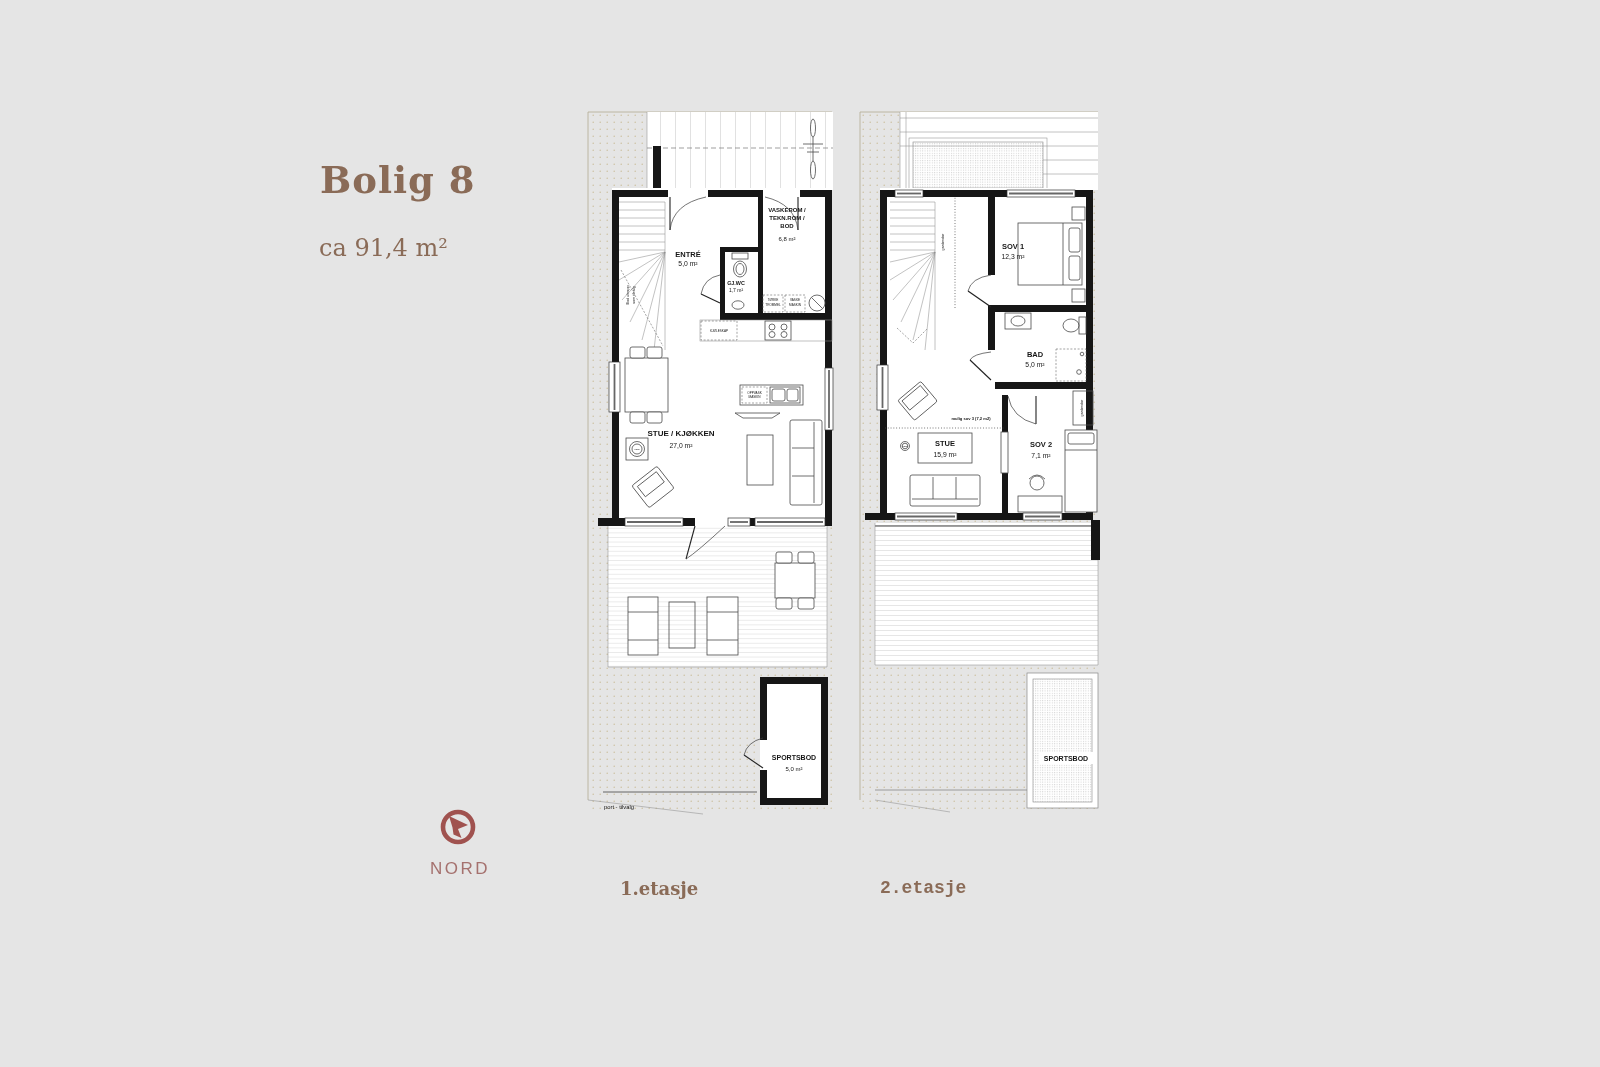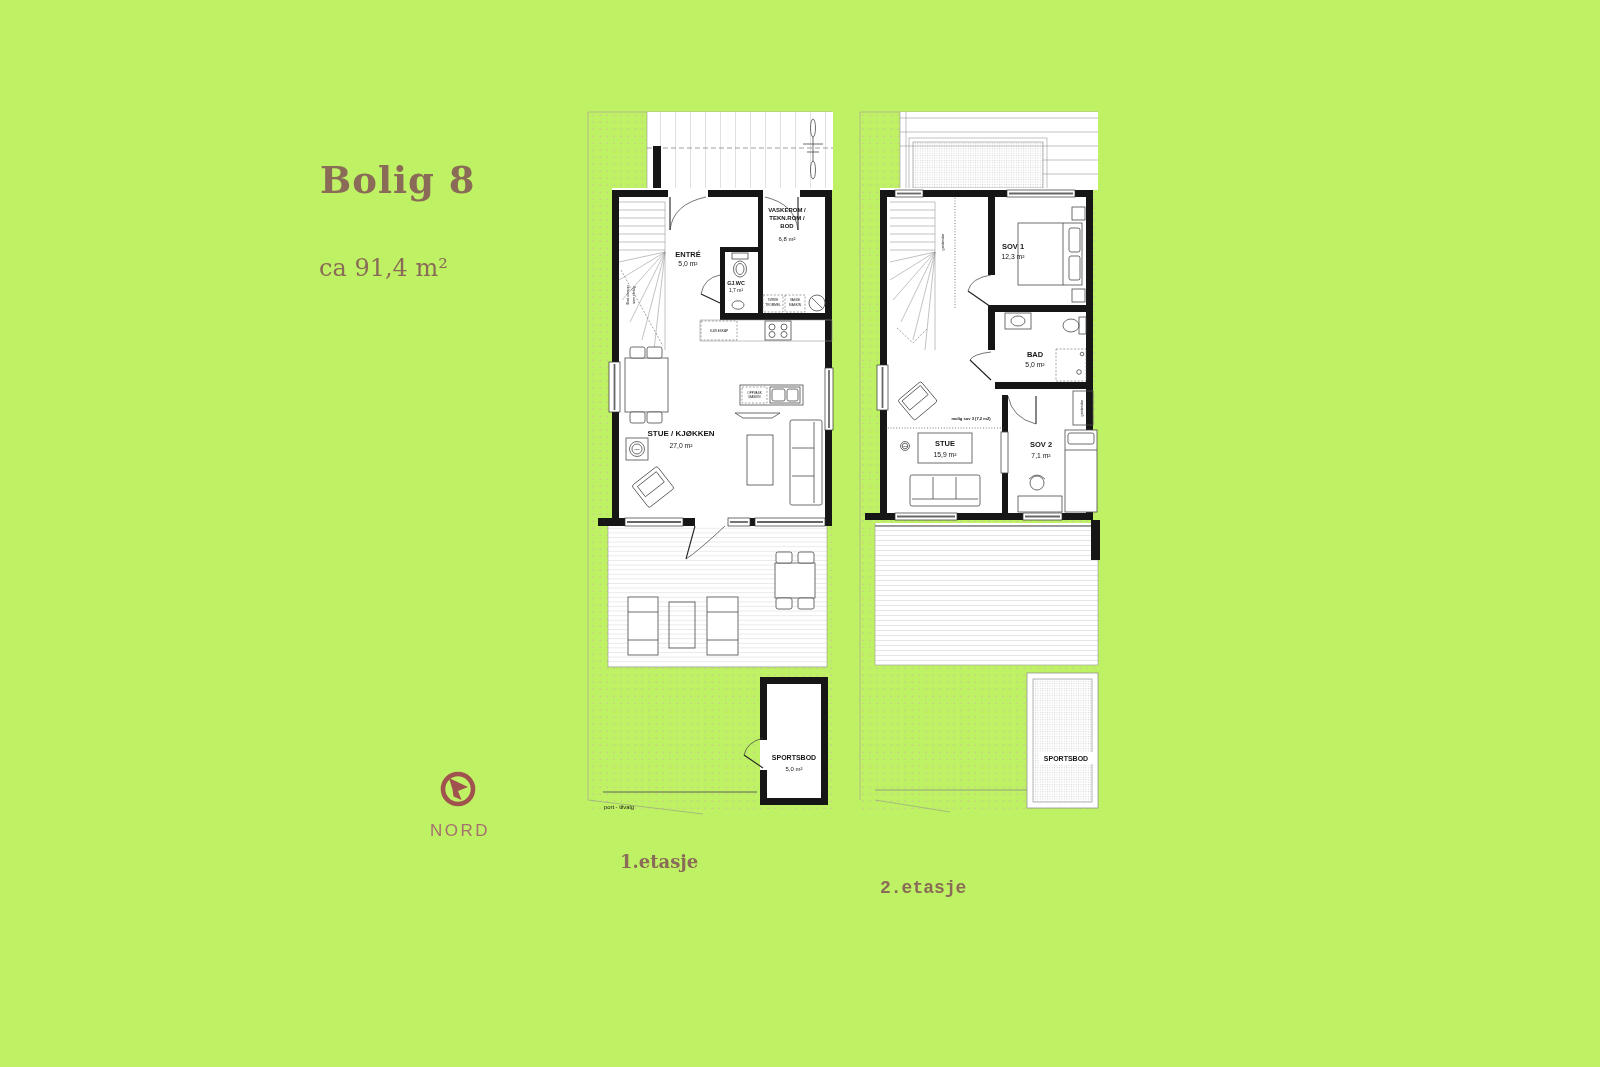--- a/index.html
+++ b/index.html
@@ -1,27 +1,27 @@
 <!DOCTYPE html>
 <html><head>
 <meta charset="utf-8">
 <style>
   html,body{margin:0;padding:0;background:#fff;}
-  #sheet{position:relative;width:1600px;height:1067px;background:#bef264;overflow:hidden;
+  #sheet{position:relative;width:1600px;height:1067px;background:#e5e5e5;overflow:hidden;
          font-family:"Liberation Sans",sans-serif;}
   .abs{position:absolute;}
   #title{left:320px;top:158px;font-family:"DejaVu Serif","Liberation Serif",serif;
          font-weight:700;font-size:37px;color:#8a6b57;letter-spacing:1px;}
   #subarea{left:319px;top:234px;font-family:"DejaVu Serif","Liberation Serif",serif;
-         font-weight:400;font-size:24px;color:#8a6b57;margin-top:20px;}
-  #compass{left:430px;top:766px;width:56px;text-align:center;}
+         font-weight:400;font-size:24px;color:#8a6b57;}
+  #compass{left:430px;top:804px;width:56px;text-align:center;}
   #compass .lbl{margin-top:5px;font-size:17px;letter-spacing:2.5px;color:#a5716e;}
   .floorcap{font-family:"DejaVu Serif","Liberation Serif",serif;font-weight:700;
             font-size:18px;color:#8a6b57;}
-  #cap1{left:620px;top:851px;} #cap2{left:880px;top:878px;font-family:Liberation Mono, monospace;}
+  #cap1{left:620px;top:878px;} #cap2{left:880px;top:878px;font-family:Liberation Mono, monospace;}
   #plan1{left:585px;top:100px;} #plan2{left:855px;top:100px;}
 
   
   svg text{font-family:"Liberation Sans","DejaVu Sans",sans-serif;fill:#151515;}
   .rm{font-size:7.5px;font-weight:700;text-anchor:middle;}
   .rml{font-size:8px;font-weight:700;text-anchor:middle;}
   .ar{font-size:6.8px;font-weight:400;text-anchor:middle;}
   .ar6{font-size:6px;font-weight:400;text-anchor:middle;}
   .t6m{font-size:6px;font-weight:700;text-anchor:middle;}
   .t5{font-size:5.4px;font-weight:700;text-anchor:middle;}

